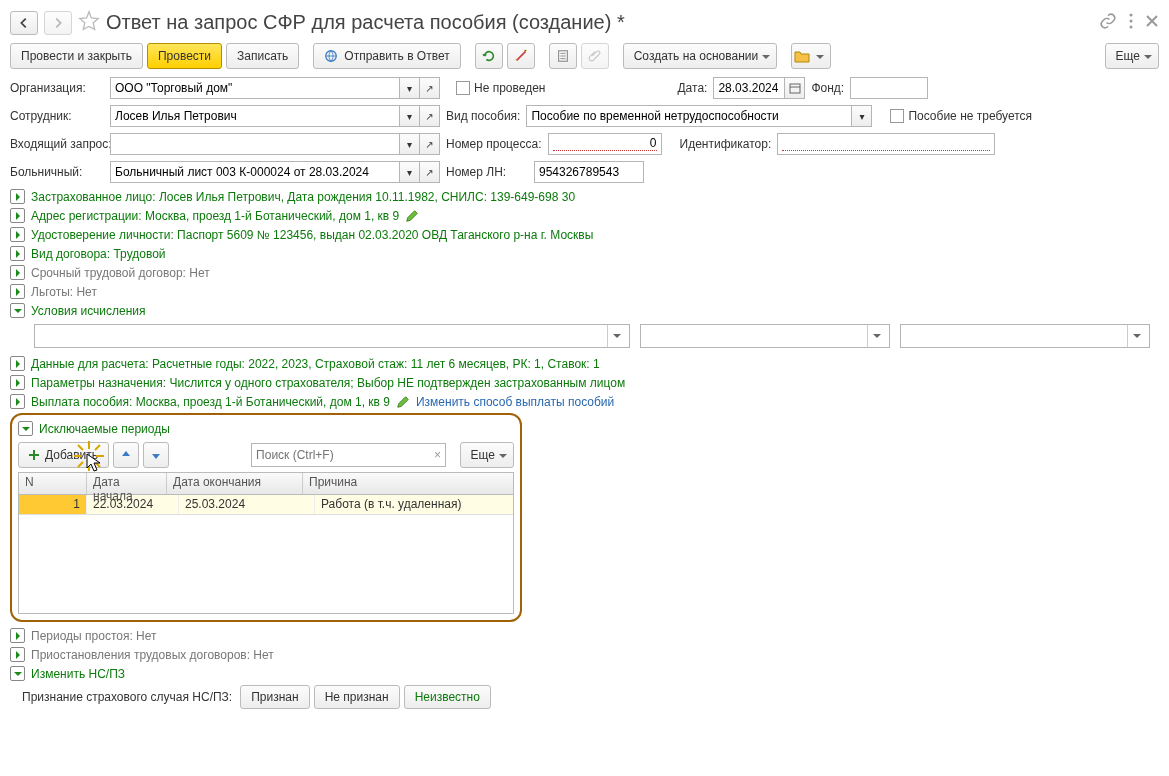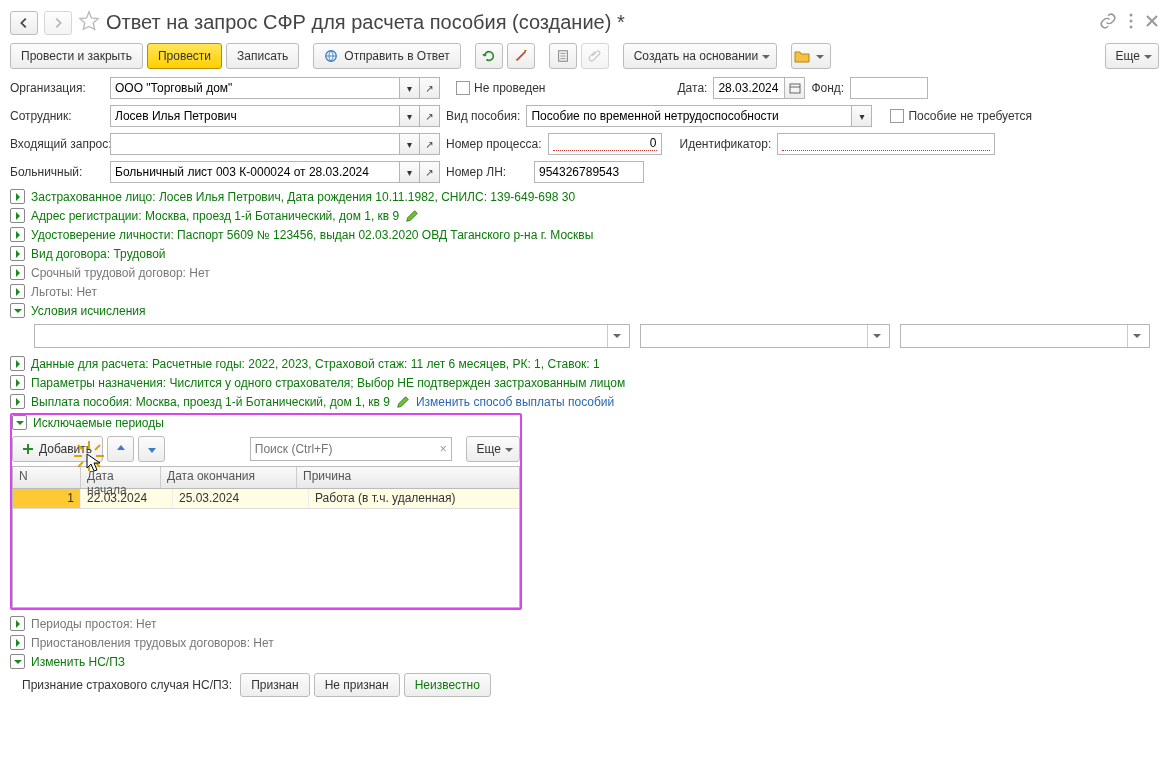--- a/index.html
+++ b/index.html
@@ -38,21 +38,21 @@
   .chevbox::before { content: ""; border: 4px solid transparent; border-top-color: #1b8a1b; transform: translateY(2px); }
   .chevbox.right::before { border: 4px solid transparent; border-left-color: #1b8a1b; transform: translateX(2px); }
   .green-text { color: #0b7a0b; }
   .muted-text { color: #777; }
   .blue-link { color: #2968b0; cursor: pointer; }
   .pencil { display: inline-block; width: 14px; height: 14px; }
   .dropdowns { display: flex; gap: 10px; margin: 6px 0 8px 24px; }
   .dd { height: 24px; border: 1px solid #b5b5b5; background: #fff; display: inline-flex; align-items: center; padding: 0 4px; position: relative; }
   .dd .dd-arrow { width: 18px; height: 22px; display: inline-flex; align-items: center; justify-content: center; border-left: 1px solid #ccc; margin-left: 4px; }
   .dd .dd-arrow::before { content: ""; border: 4px solid transparent; border-top-color: #666; transform: translateY(2px); }
-  .red-box { border: 2px solid #d946ef; border-radius: 2px; width: 512px; margin-top: 4px; margin-left: 0; }
+  .red-box { border: 2px solid #a16207; border-radius: 12px; padding: 6px; width: 512px; margin-top: 4px; margin-left: 0; }
   .periods-header { display: flex; align-items: center; gap: 6px; margin-bottom: 6px; }
   .periods-tb { display: flex; align-items: center; gap: 4px; margin-bottom: 4px; }
   .searchbox { height: 24px; border: 1px solid #b5b5b5; display: flex; align-items: center; padding: 0 4px; width: 210px; background: #fff; }
   .searchbox input { border: none; outline: none; flex: 1; font-size: 12px; color: #999; }
   .table { border: 1px solid #bbb; border-top: 1px solid #bbb; }
   .th-row { display: flex; background: linear-gradient(#fafafa,#e8e8e8); border-bottom: 1px solid #bbb; height: 22px; }
   .th { padding: 2px 6px; border-right: 1px solid #ccc; font-size: 12px; color: #555; }
   .td-row { display: flex; background: #fffde4; height: 20px; border-bottom: 1px solid #ddd; }
   .td-row .td { padding: 2px 6px; border-right: 1px solid #eee; font-size: 12px; }
   .td.num { background: #ffc933; text-align: right; }

